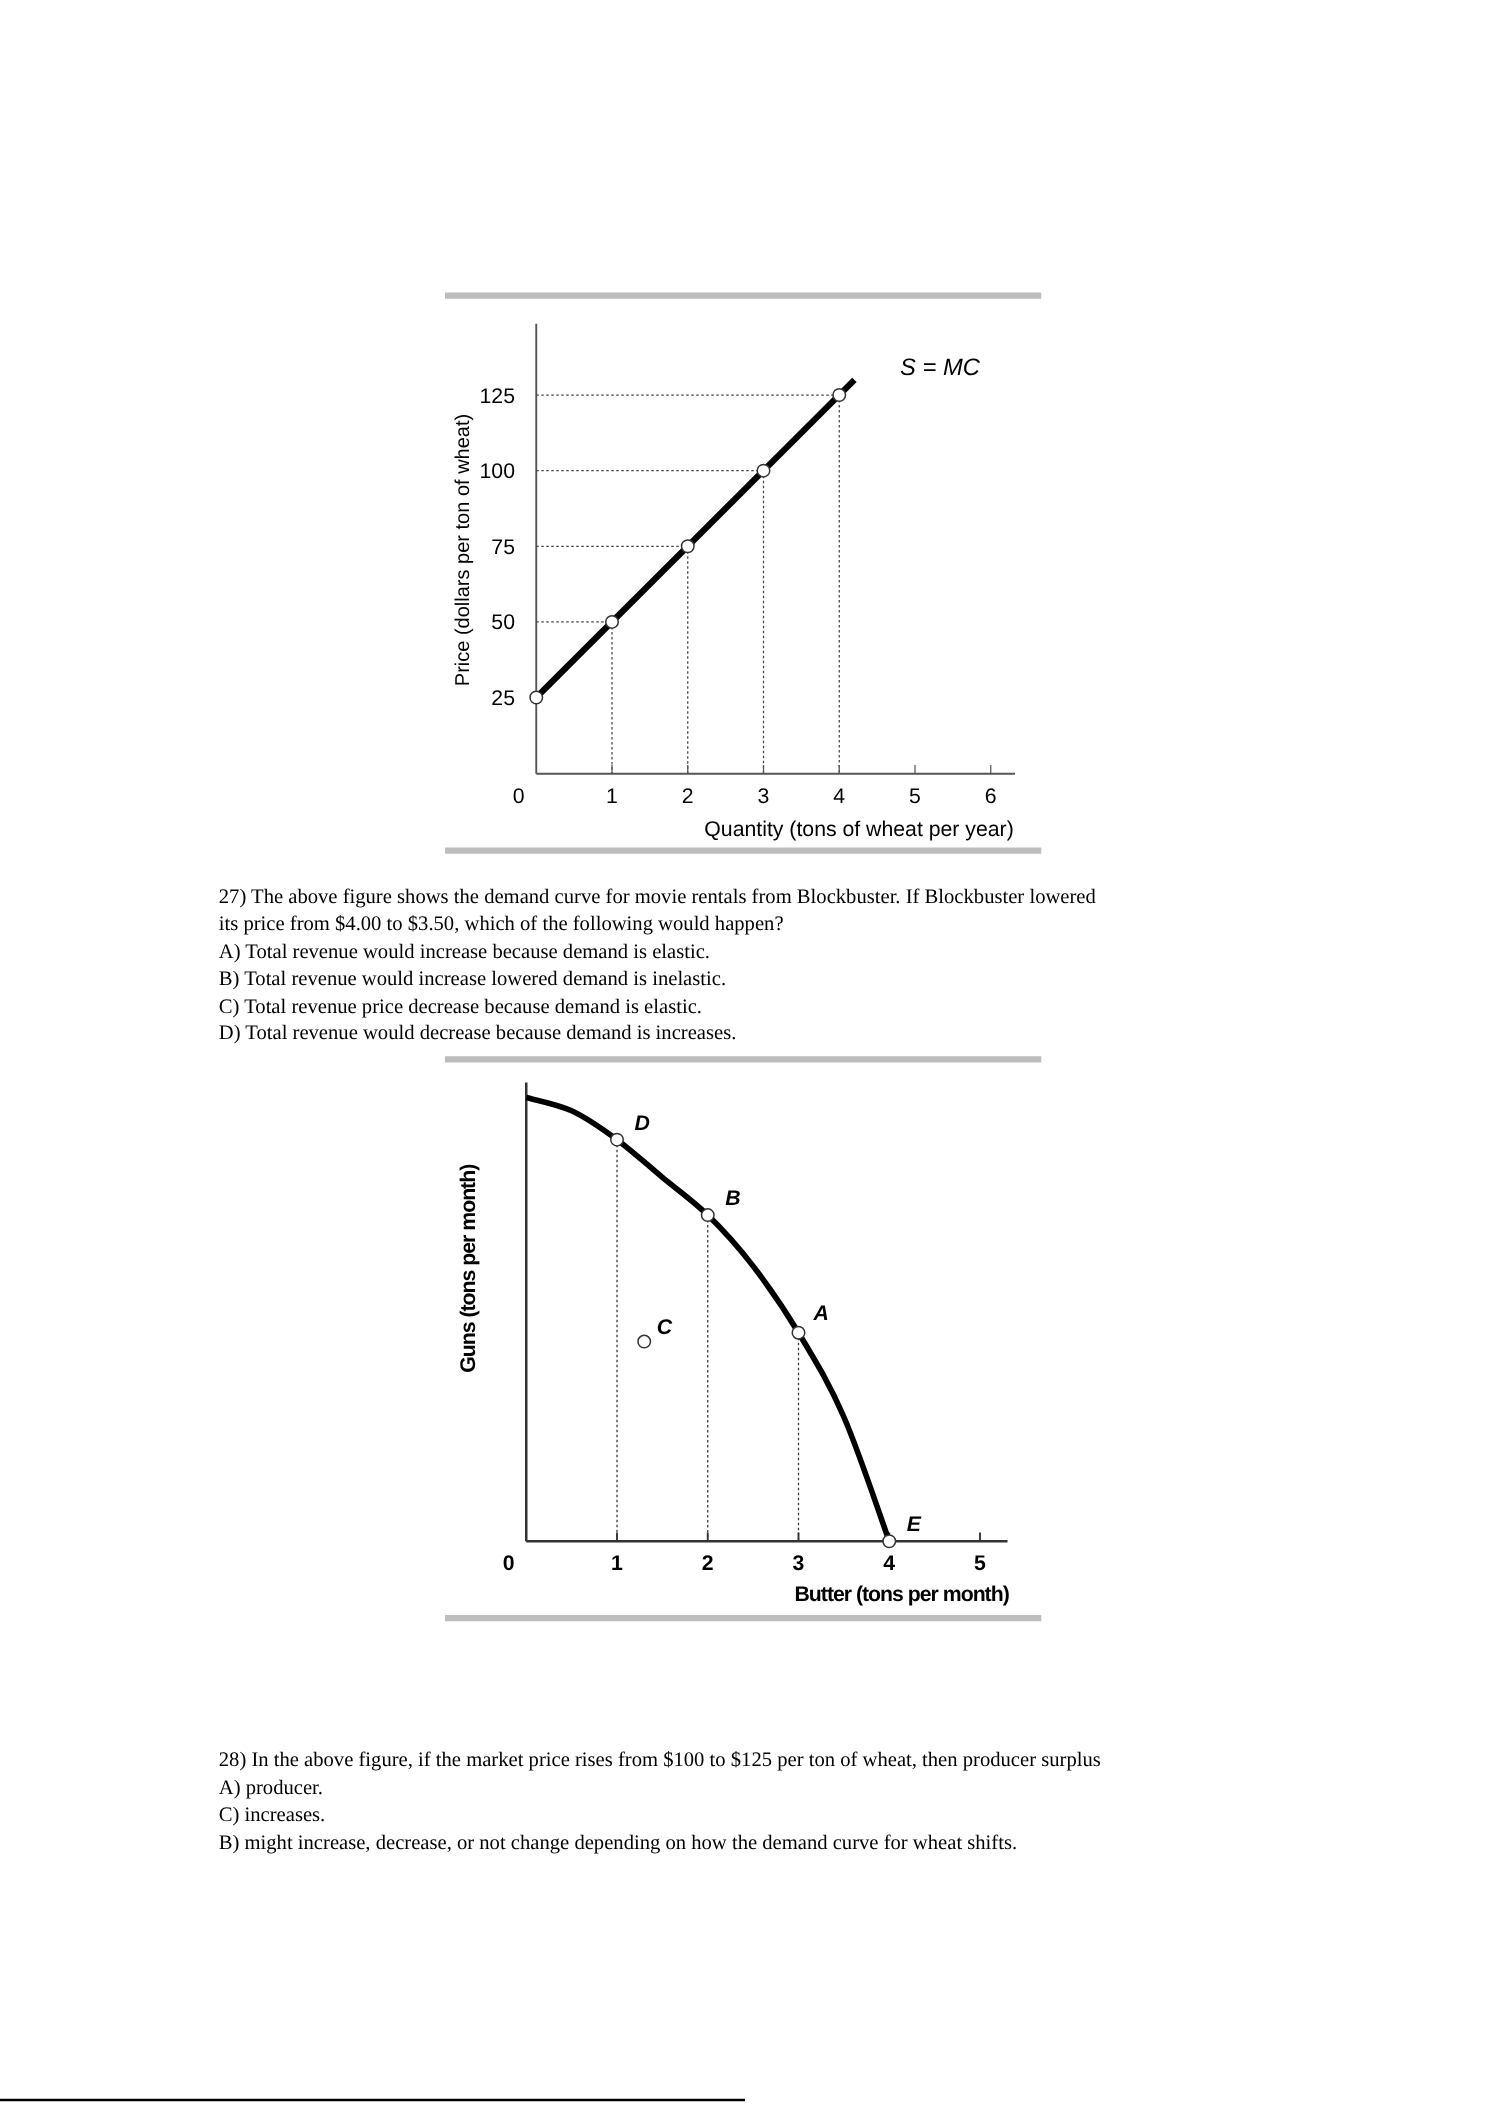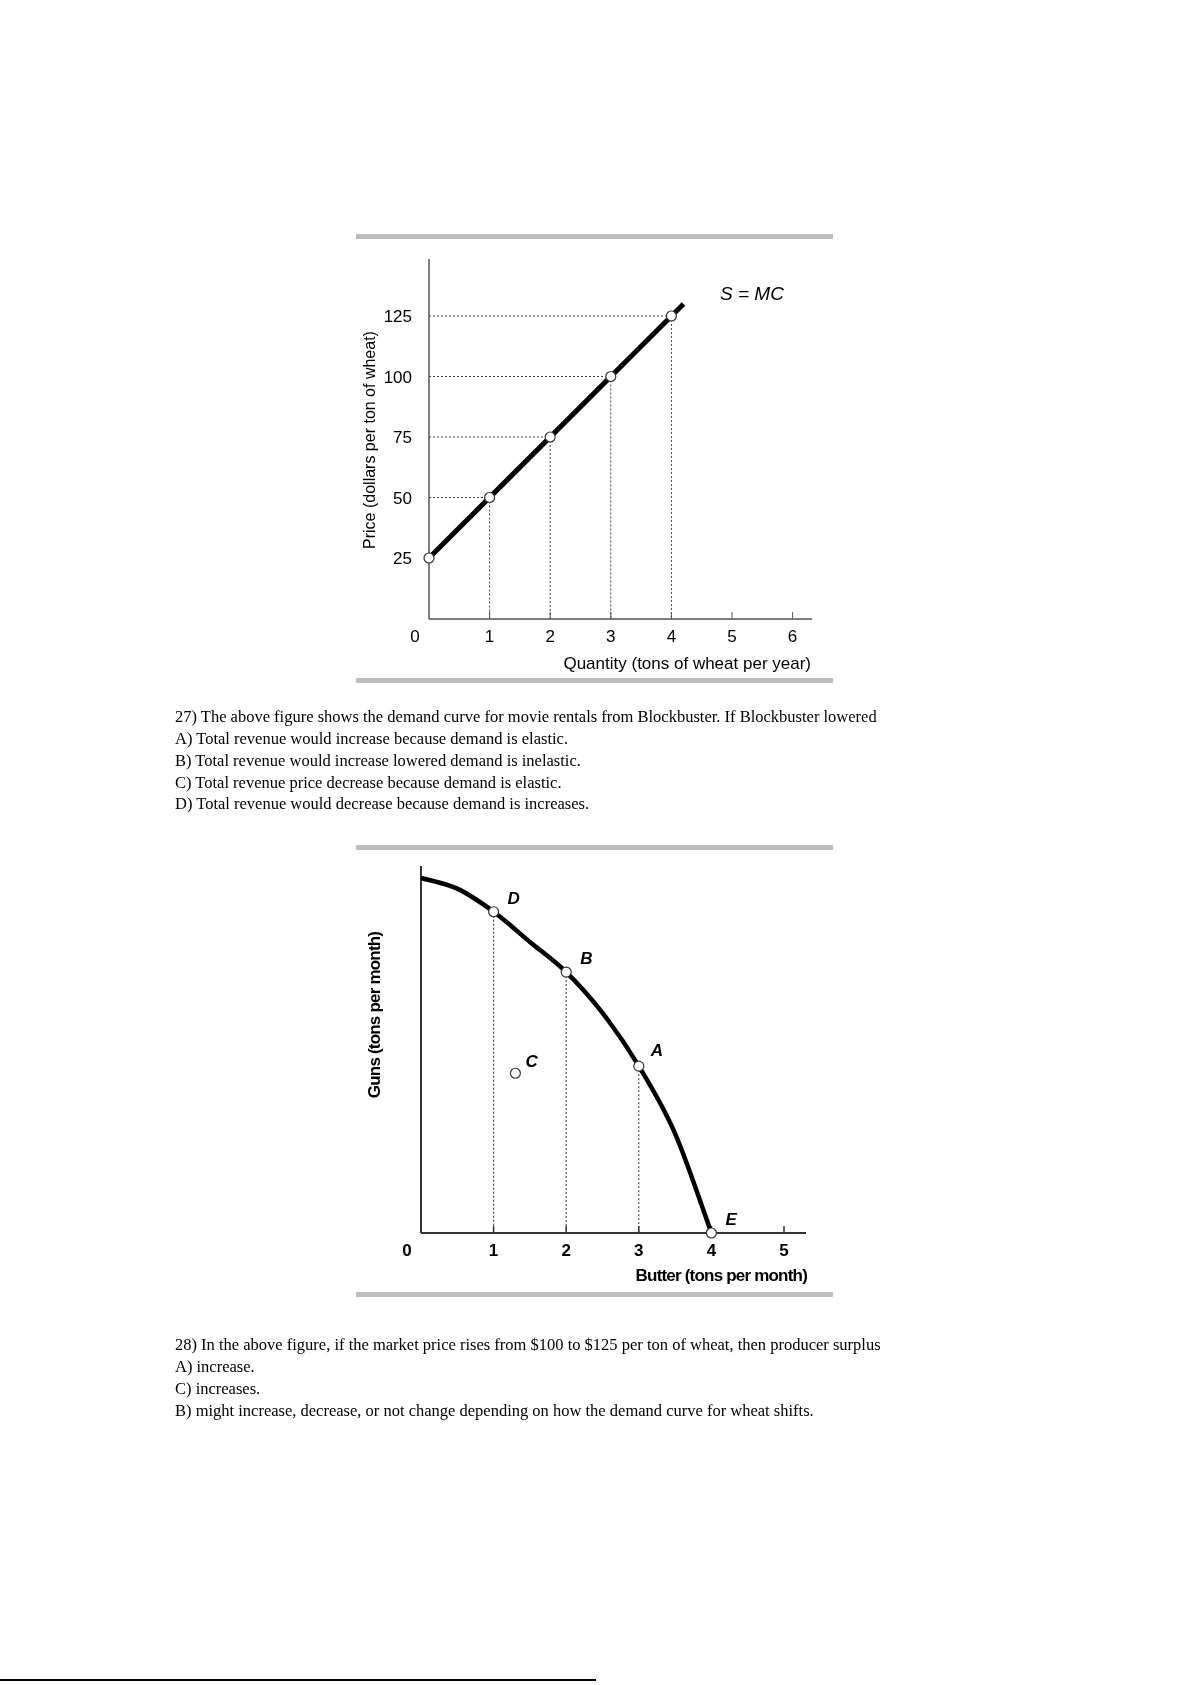--- a/index.html
+++ b/index.html
@@ -110,28 +110,29 @@
         <text x="725.4" y="1225" font-size="17" font-weight="bold" font-style="italic">E</text>
         <text x="525.38" y="1067.25" font-size="17" font-weight="bold" font-style="italic">C</text>
       </g>
     <text x="807" y="1281" font-size="17" font-weight="bold" text-anchor="end" letter-spacing="-0.8">Butter (tons per month)</text>
     <text transform="translate(380,1015) rotate(-90)" font-size="17" font-weight="bold" text-anchor="middle" letter-spacing="-0.8">Guns (tons per month)</text>
   </g>
 </svg>
 
 <div class="qtext" style="top:706px;">
   <div>27)  The above figure shows the demand curve for movie rentals from Blockbuster. If Blockbuster lowered</div>
+  <div>its price from $4.00 to $3.50, which of the following would happen?</div>
   <div style="line-height:22px;">
     <div>A) Total revenue would increase because demand is elastic.</div>
     <div style="margin-top:-0.5px">B) Total revenue would increase lowered demand is inelastic.</div>
     <div>C) Total revenue price decrease because demand is elastic.</div>
     <div style="margin-top:-0.5px">D) Total revenue would decrease because demand is increases.</div>
   </div>
 </div>
 
-<div class="qtext" style="top:1334px;">
+<div class="qtext" style="top:1397px;">
   <div>28)  In the above figure, if the market price rises from $100 to $125 per ton of wheat, then producer surplus</div>
-  <div>A) increase.</div>
+  <div>A) producer.</div>
   <div>C) increases.</div>
   <div>B) might increase, decrease, or not change depending on how the demand curve for wheat shifts.</div>
 </div>
 
 <div class="footer-rule"></div>
 
 </body></html>

